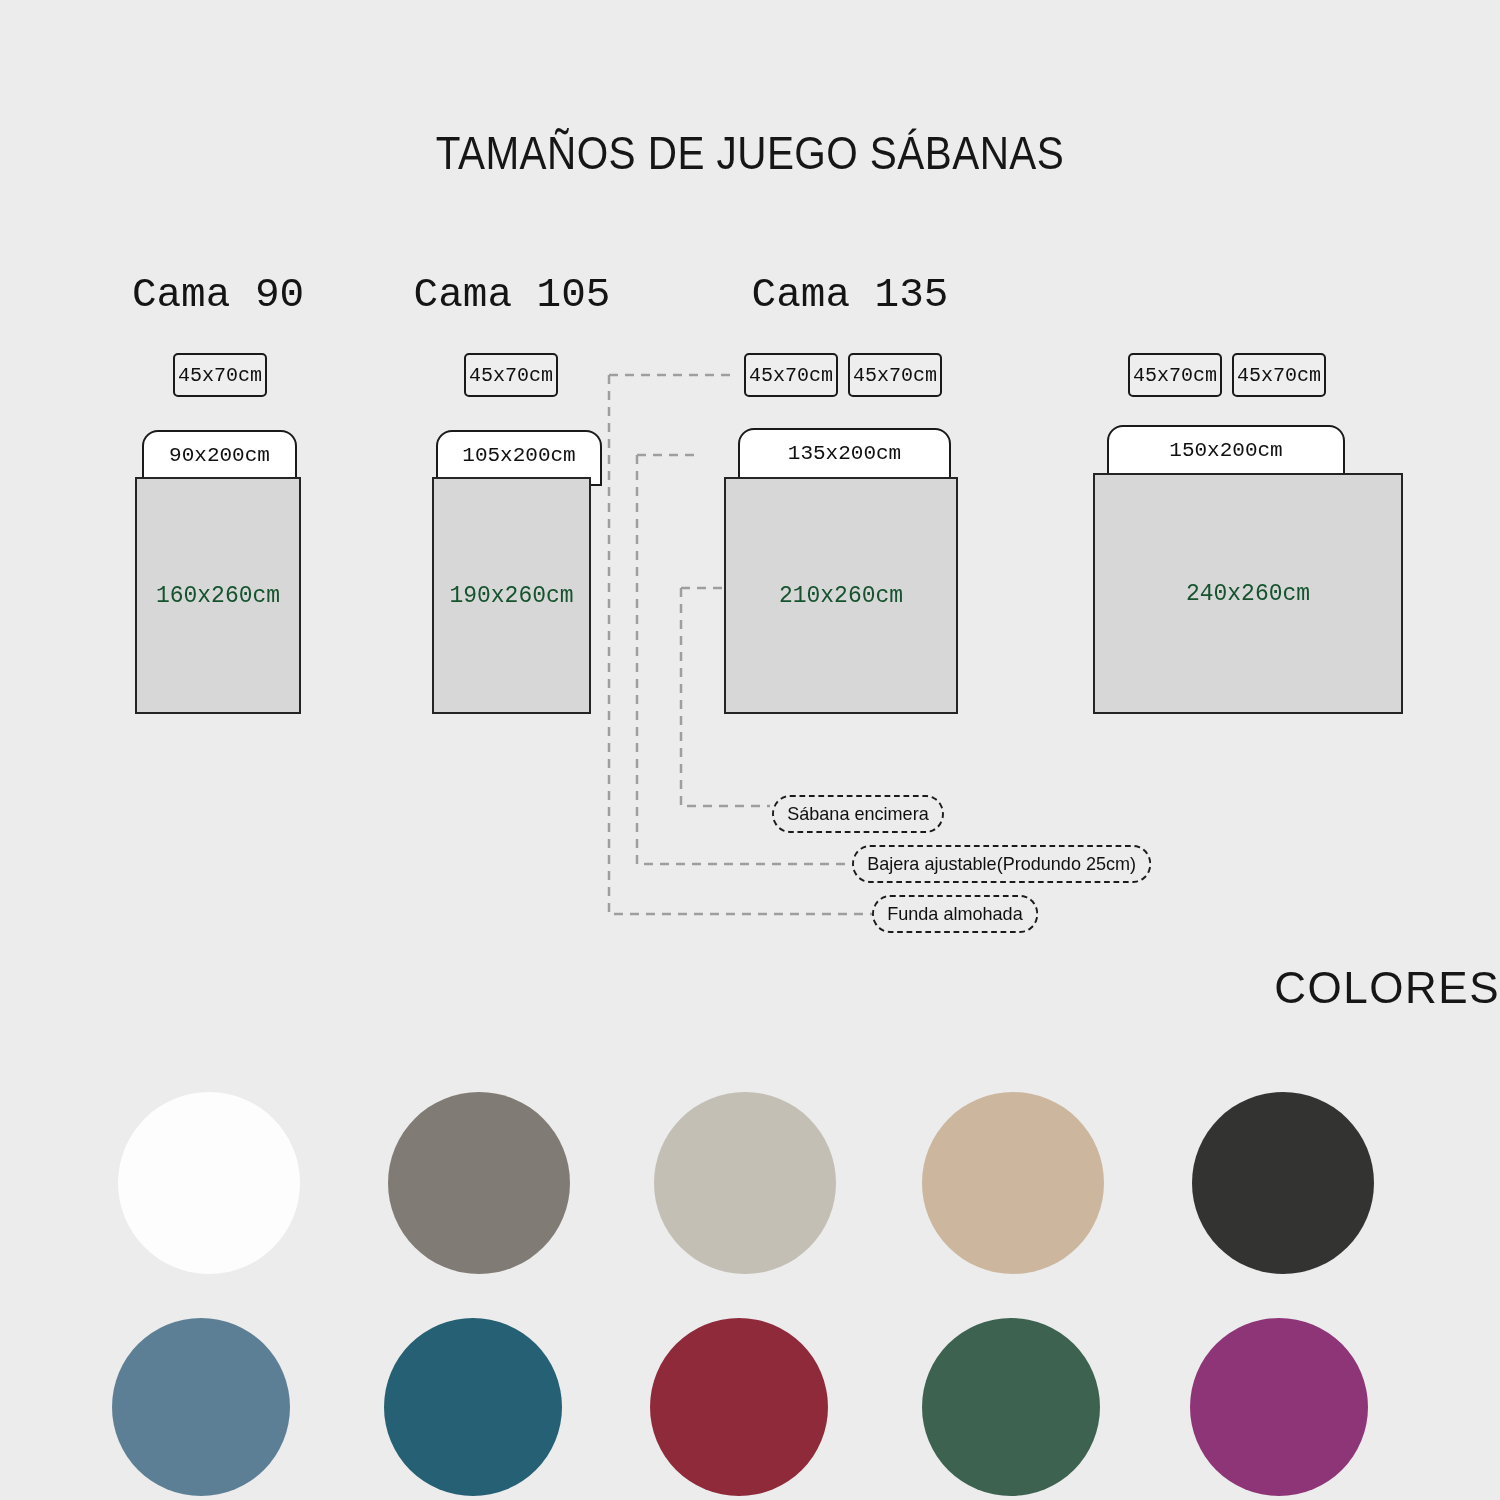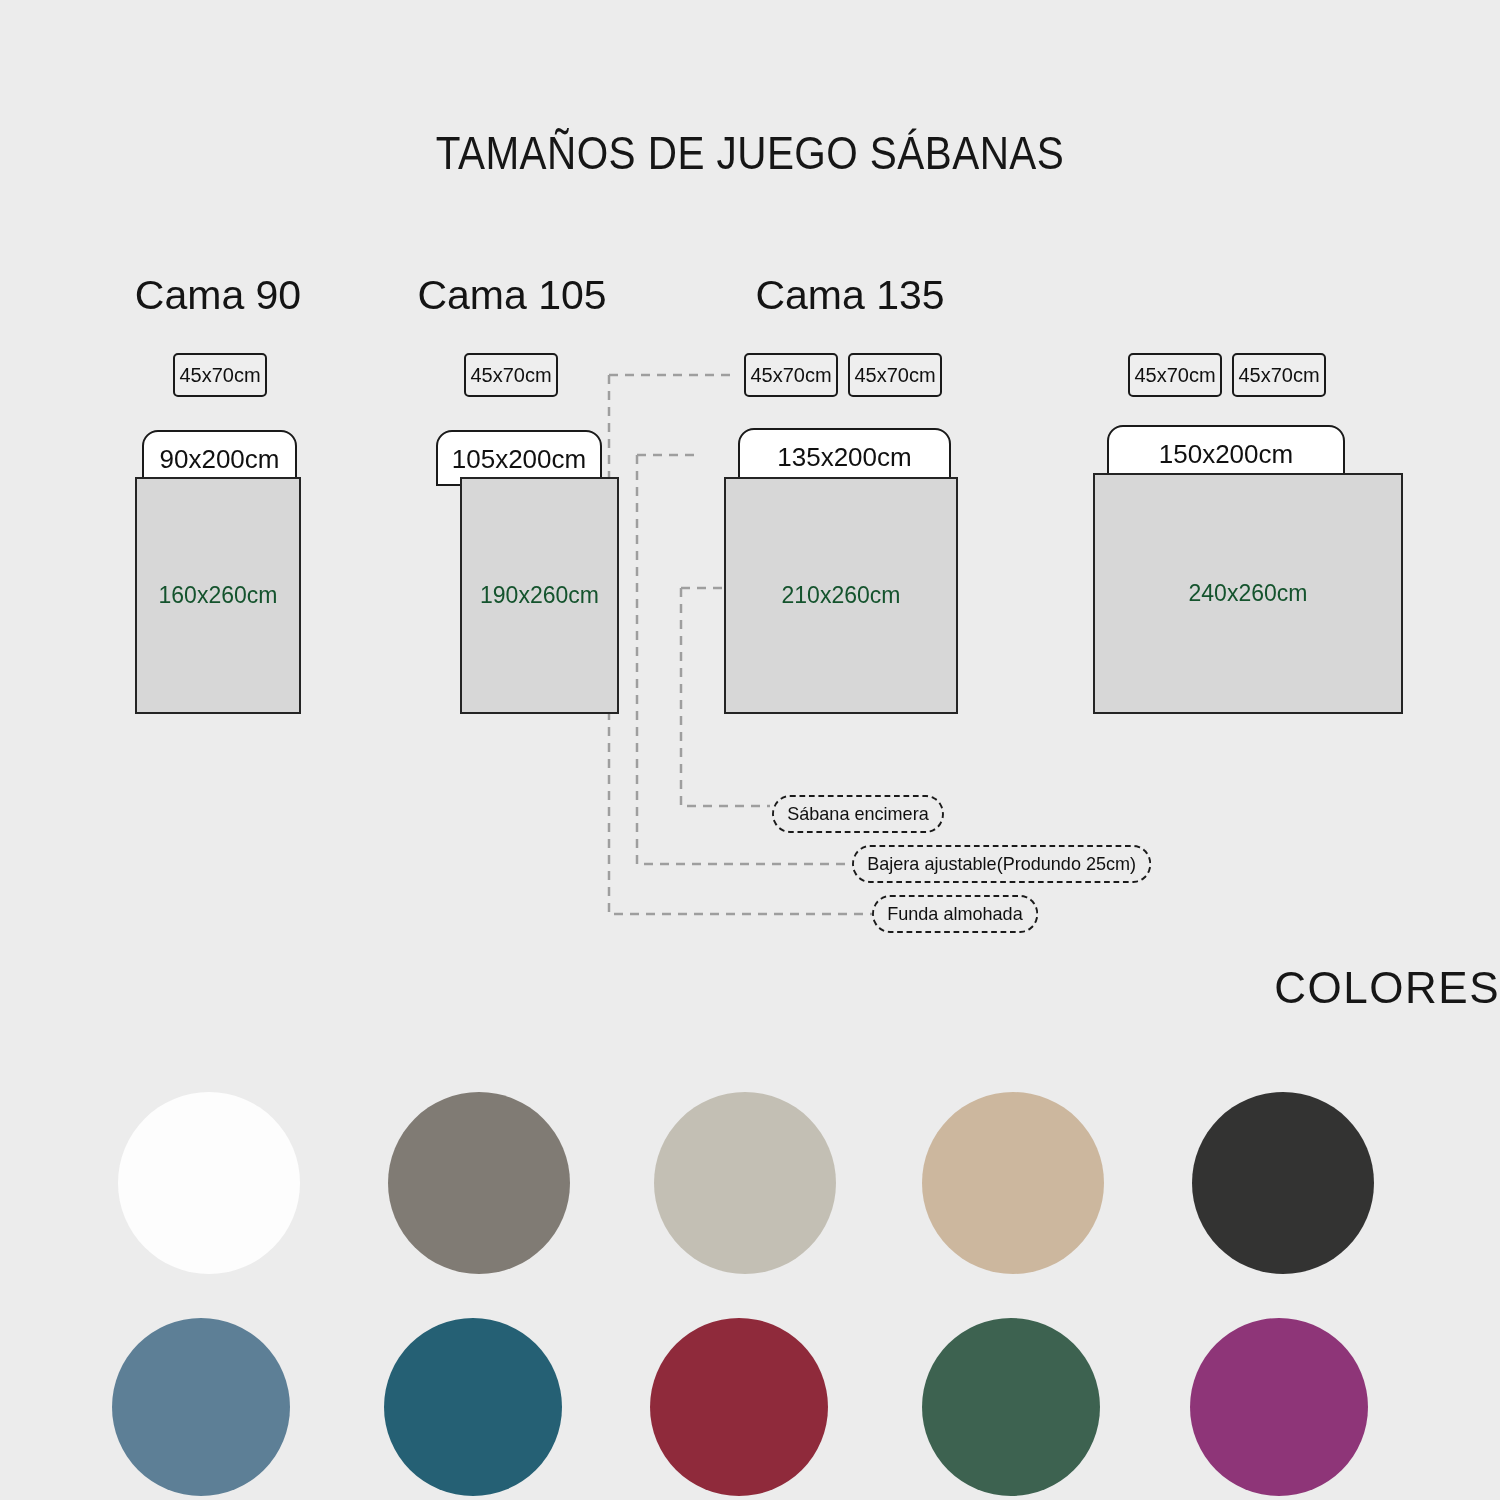--- a/index.html
+++ b/index.html
@@ -47,20 +47,21 @@
     font-weight: 400;
     letter-spacing: 1.5px;
     color: #161616;
   }
 
   
   .bed-col {
     position: absolute;
     top: 0;
     height: 760px;
+    font-family: Liberation Mono, monospace;
   }
   .bed-heading {
     position: absolute;
     top: 272px;
     width: 100%;
     text-align: center;
     font-size: 41px;
     font-weight: 400;
     color: #141414;
     letter-spacing: 0px;
@@ -93,21 +94,21 @@
   }
   .flat-sheet {
     position: absolute;
     background: #ffffff;
     border: 2.5px solid #1a1a1a;
     border-radius: 16px 16px 0 0;
     box-sizing: border-box;
     display: flex;
     justify-content: center;
     padding-top: 12px;
-    font-size: 26px;
+    font-size: 21px;
     color: #101010;
     z-index: 1;
   }
   .fitted-sheet {
     position: absolute;
     background: #d7d7d7;
     border: 2.5px solid #242424;
     box-sizing: border-box;
     display: flex;
     align-items: center;
@@ -195,21 +196,21 @@
     </div>
   </div>
 
   <div class="bed-col" style="left:398px; width:228px;">
     <div class="bed-heading">Cama 105</div>
     <div class="pillow-row" style="left:66px;">
       <div class="pillow">45x70cm</div>
     </div>
     <div class="sheets" style="left:0px; top:0px; width:228px; height:760px;">
       <div class="flat-sheet" style="left:38px; top:430px; width:166px; height:56px;">105x200cm</div>
-      <div class="fitted-sheet" style="left:34px; top:477px; width:159px; height:237px;margin-left:28px;">190x260cm</div>
+      <div class="fitted-sheet" style="left:34px; top:477px; width:159px; height:237px;">190x260cm</div>
     </div>
   </div>
 
   <div class="bed-col" style="left:700px; width:300px;">
     <div class="bed-heading">Cama 135</div>
     <div class="pillow-row" style="left:44px;">
       <div class="pillow">45x70cm</div>
       <div class="pillow">45x70cm</div>
     </div>
     <div class="sheets" style="left:0px; top:0px; width:300px; height:760px;">

